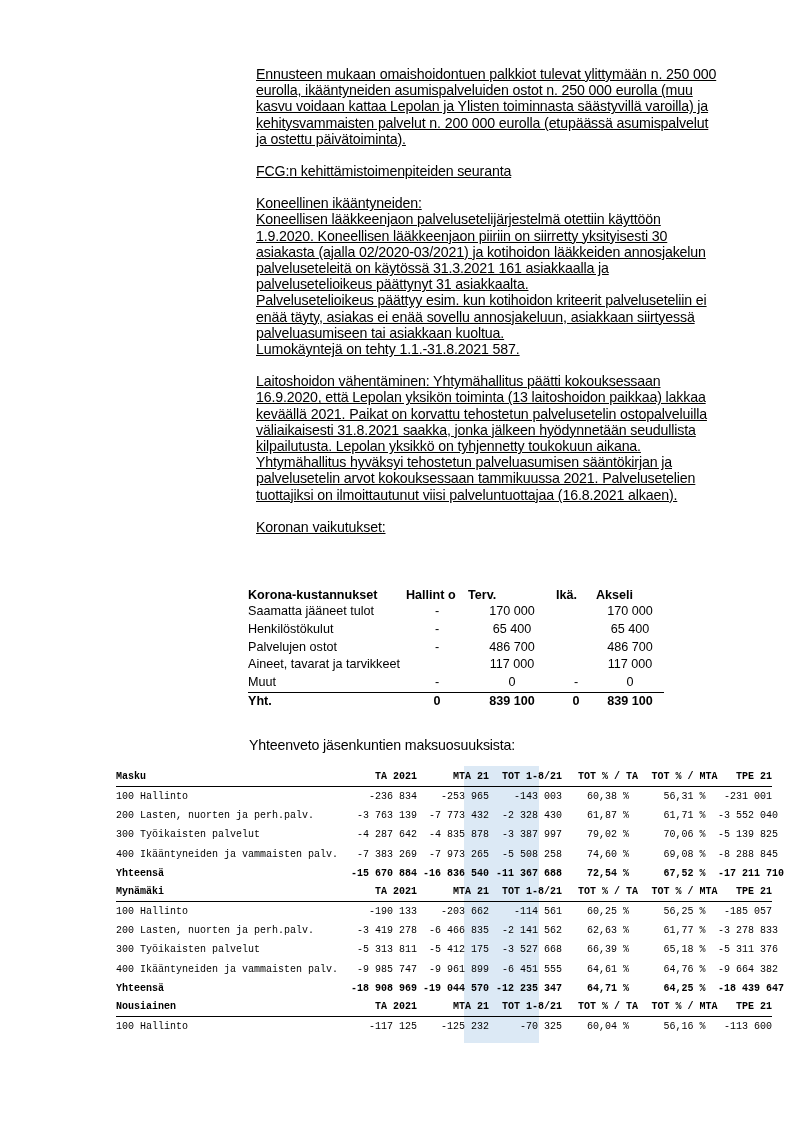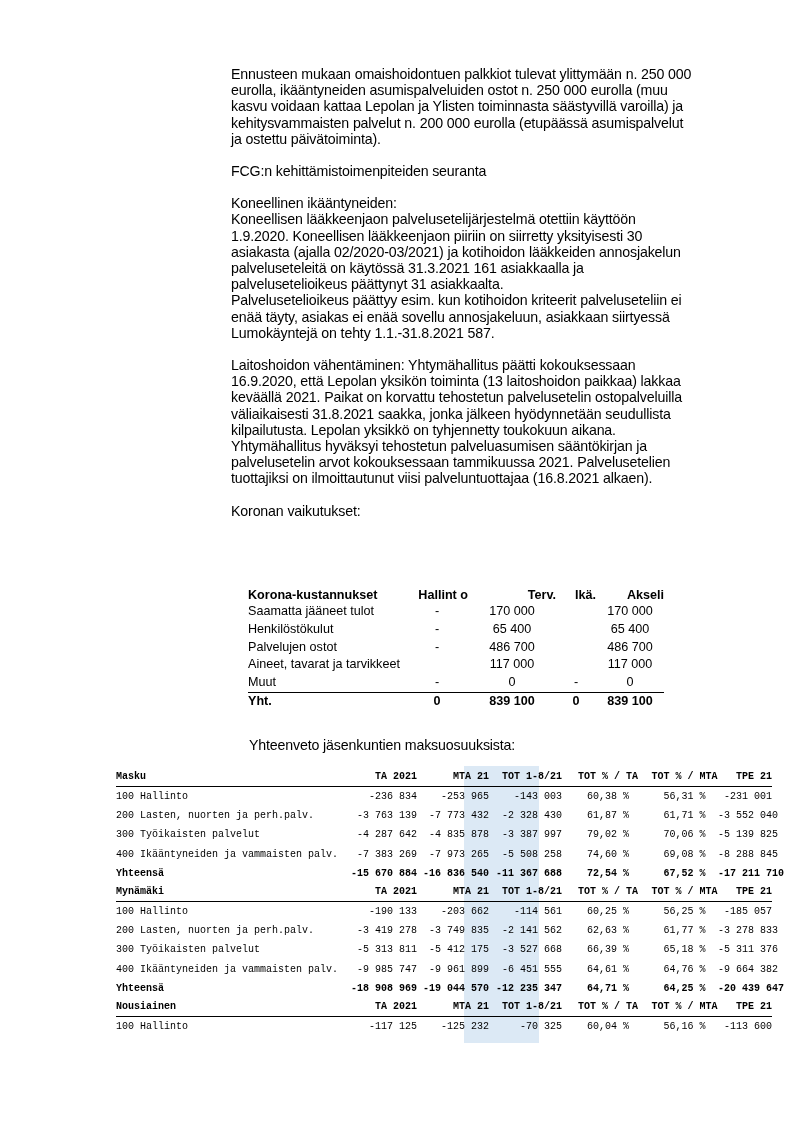--- a/index.html
+++ b/index.html
@@ -1,32 +1,33 @@
 <!DOCTYPE html>
 <html><head>
 <meta charset="utf-8">
 <style>
   html, body { margin: 0; padding: 0; background: #ffffff; }
   body { width: 794px; height: 1122px; position: relative; overflow: hidden; color: #000; }
   .prose {
-    position: absolute; left: 231px; top: 66px; width: 520px;
+    position: absolute; left: 256px; top: 66px; width: 520px;
     font-family: "Liberation Sans", sans-serif; font-size: 14.2px; line-height: 16.2px;
     letter-spacing: -0.15px;
+    text-decoration: underline;
   }
   .prose p { margin: 0; }
   .prose .gap { height: 16px; }
   .line { white-space: nowrap; display: block; }
 
   
   .korona {
     position: absolute; left: 248px; top: 555px; width: 416px;
     font-family: "Liberation Sans", sans-serif; font-size: 12.6px;
   }
   .korona table { border-collapse: collapse; width: 100%; margin-top: 32px; }
-  .korona th { font-weight: bold; text-align: right; vertical-align: middle; padding: 0; line-height: 16px; }
+  .korona th { font-weight: bold; text-align: left; vertical-align: middle; padding: 0; line-height: 16px; }
   .korona th.first { text-align: left; }
   .korona td { padding: 0; height: 17.8px; line-height: 17.8px; text-align: center; white-space: nowrap; }
   .korona td.first { text-align: left; }
   .korona tr.total td { border-top: 1.5px solid #000; font-weight: bold; }
   .korona .c0 { width: 158px; }
   .korona .c1 { width: 62px; }
   .korona .c2 { width: 88px; }
   .korona .c3 { width: 40px; }
   .korona .c4 { width: 68px; }
 
@@ -77,20 +78,21 @@
   <div class="gap"></div>
   <p>
     <span class="line">Koneellinen ikääntyneiden:</span>
     <span class="line">Koneellisen lääkkeenjaon palvelusetelijärjestelmä otettiin käyttöön</span>
     <span class="line">1.9.2020. Koneellisen lääkkeenjaon piiriin on siirretty yksityisesti 30</span>
     <span class="line">asiakasta (ajalla 02/2020-03/2021) ja kotihoidon lääkkeiden annosjakelun</span>
     <span class="line">palveluseteleitä on käytössä 31.3.2021 161 asiakkaalla ja</span>
     <span class="line">palvelusetelioikeus päättynyt 31 asiakkaalta.</span>
     <span class="line">Palvelusetelioikeus päättyy esim. kun kotihoidon kriteerit palveluseteliin ei</span>
     <span class="line">enää täyty, asiakas ei enää sovellu annosjakeluun, asiakkaan siirtyessä</span>
+    <span class="line">palveluasumiseen tai asiakkaan kuoltua.</span>
     <span class="line">Lumokäyntejä on tehty 1.1.-31.8.2021 587.</span>
   </p>
   <div class="gap"></div>
   <p>
     <span class="line">Laitoshoidon vähentäminen: Yhtymähallitus päätti kokouksessaan</span>
     <span class="line">16.9.2020, että Lepolan yksikön toiminta (13 laitoshoidon paikkaa) lakkaa</span>
     <span class="line">keväällä 2021. Paikat on korvattu tehostetun palvelusetelin ostopalveluilla</span>
     <span class="line">väliaikaisesti 31.8.2021 saakka, jonka jälkeen hyödynnetään seudullista</span>
     <span class="line">kilpailutusta. Lepolan yksikkö on tyhjennetty toukokuun aikana.</span>
     <span class="line">Yhtymähallitus hyväksyi tehostetun palveluasumisen sääntökirjan ja</span>
@@ -252,21 +254,21 @@
           <td class="num">-203 662</td>
           <td class="num pad-r">-114 561</td>
           <td class="pct">60,25 %</td>
           <td class="pct">56,25 %</td>
           <td class="num">-185 057</td>
         </tr>
         <tr class="">
           <td class="name">200 Lasten, nuorten ja perh.palv.</td>
           <td class=""></td>
           <td class="num">-3 419 278</td>
-          <td class="num">-3 749 835</td>
+          <td class="num">-6 466 835</td>
           <td class="num pad-r">-2 141 562</td>
           <td class="pct">62,63 %</td>
           <td class="pct">61,77 %</td>
           <td class="num">-3 278 833</td>
         </tr>
         <tr class="">
           <td class="name">300 Työikaisten palvelut</td>
           <td class=""></td>
           <td class="num">-5 313 811</td>
           <td class="num">-5 412 175</td>
@@ -286,21 +288,21 @@
           <td class="num">-9 664 382</td>
         </tr>
         <tr class="bold">
           <td class="name">Yhteensä</td>
           <td class=""></td>
           <td class="num">-18 908 969</td>
           <td class="num">-19 044 570</td>
           <td class="num pad-r">-12 235 347</td>
           <td class="pct">64,71 %</td>
           <td class="pct">64,25 %</td>
-          <td class="num">-20 439 647</td>
+          <td class="num">-18 439 647</td>
         </tr>
         <tr class="head">
           <td class="name">Nousiainen</td>
           <td class=""></td>
           <td class="num">TA 2021</td>
           <td class="num">MTA 21</td>
           <td class="num pad-r">TOT 1-8/21</td>
           <td class="pct">TOT % / TA</td>
           <td class="pct">TOT % / MTA</td>
           <td class="num">TPE 21</td>

